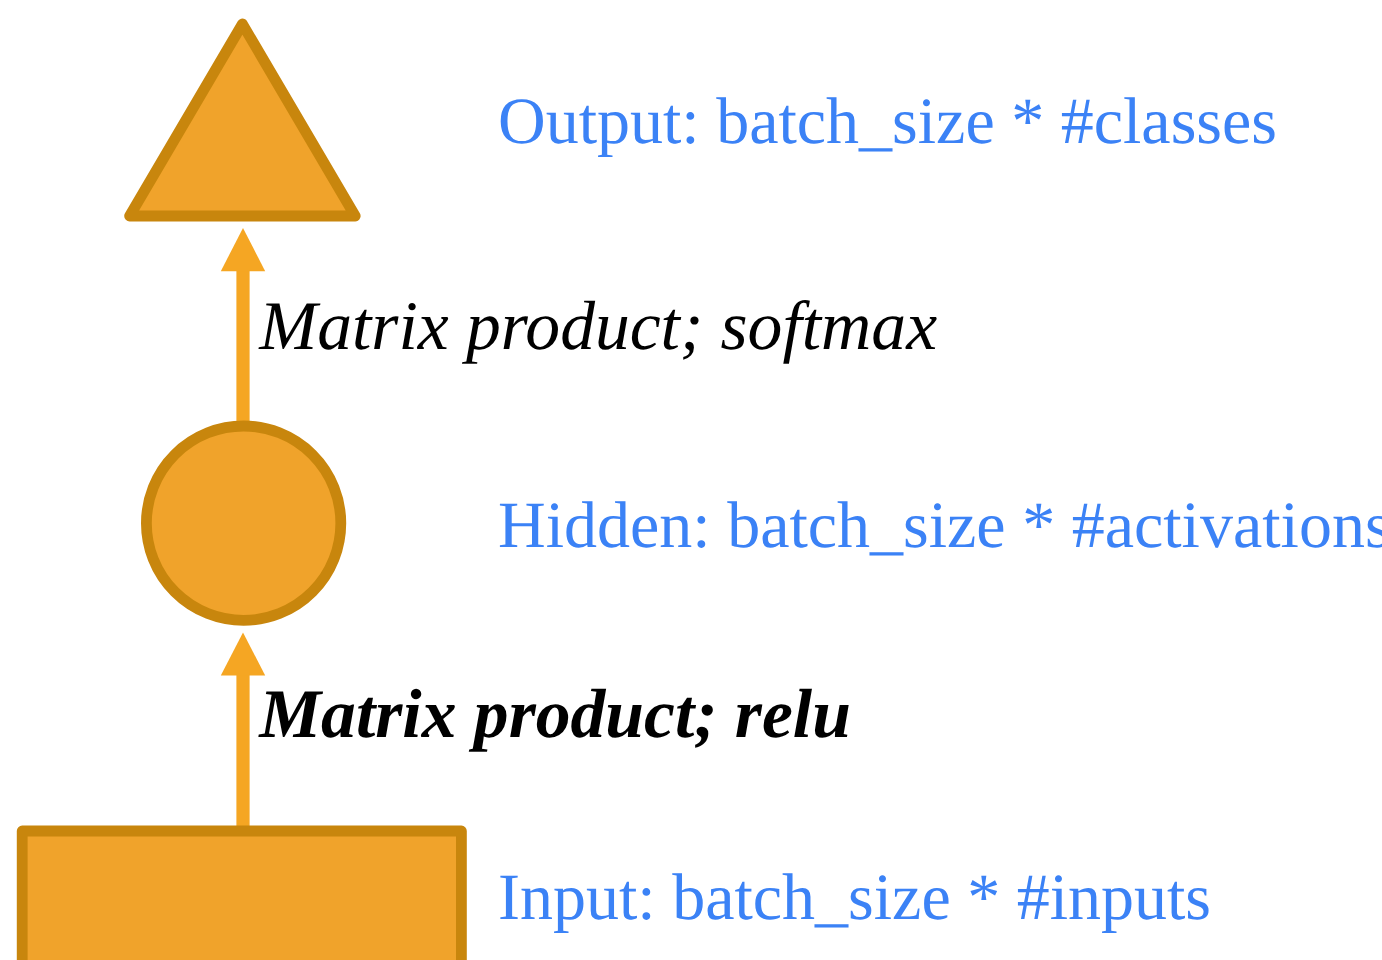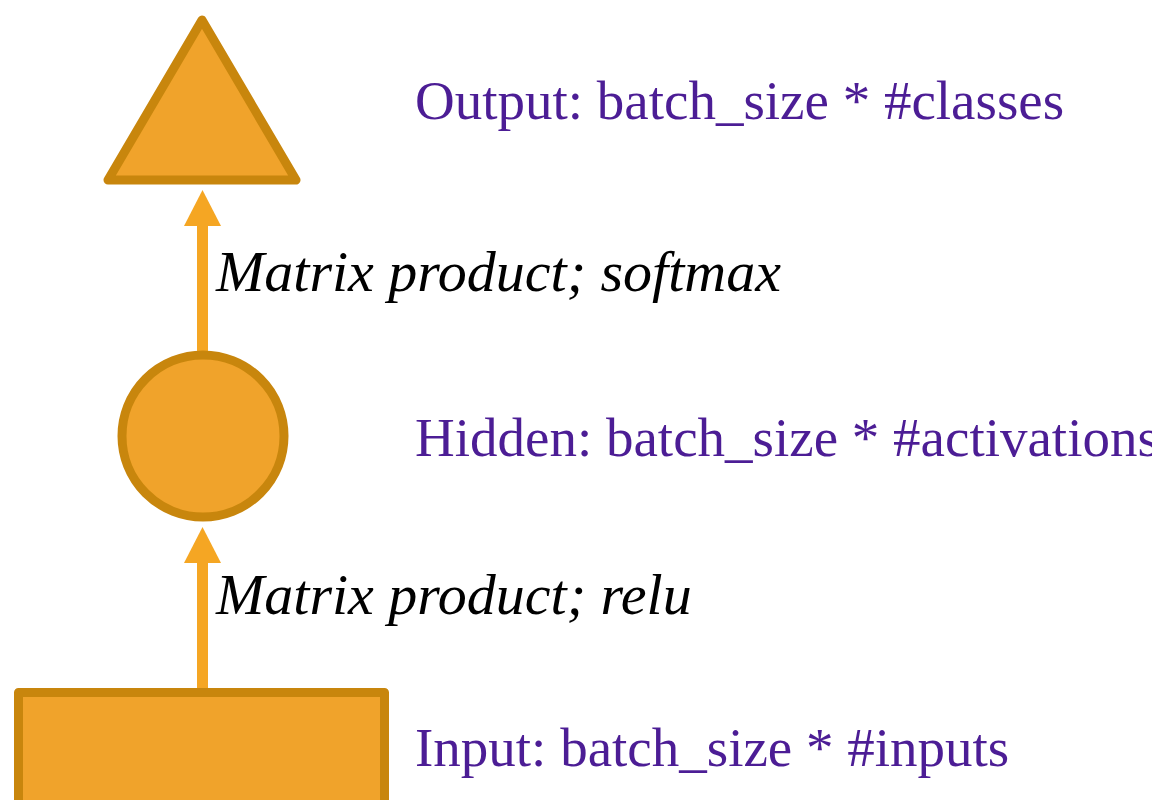--- a/index.html
+++ b/index.html
@@ -21,42 +21,42 @@
   }
   .diagram-svg {
     position: absolute;
     top: 0;
     left: 0;
     width: 1152px;
     height: 800px;
   }
   .node-label {
     position: absolute;
-    color: #4c1d95;
+    color: #3b82f6;
     font-family: "Liberation Serif", "DejaVu Serif", serif;
     font-size: 55px;
     font-weight: normal;
     font-style: normal;
     white-space: nowrap;
     line-height: 1;
   }
   .edge-label {
     position: absolute;
     color: #000000;
     font-family: "Liberation Serif", "DejaVu Serif", serif;
     font-size: 58px;
     font-style: italic;
     white-space: nowrap;
     line-height: 1;
   }
   #label-output  { left: 415px; top: 73px; }
   #label-hidden  { left: 415px; top: 410px; }
   #label-input   { left: 415px; top: 720px; }
   #label-softmax { left: 216px; top: 243px; }
-  #label-relu    { left: 216px; top: 566px; }
+  #label-relu    { left: 216px; top: 566px; font-weight: bold; }
 </style>
 </head>
 <body>
 
 <div id="canvas">
 
   <svg class="diagram-svg" viewBox="0 0 1152 800" xmlns="http://www.w3.org/2000/svg">
 
     <g>
       <rect x="197" y="540" width="11" height="150" fill="#F5A623"></rect>

